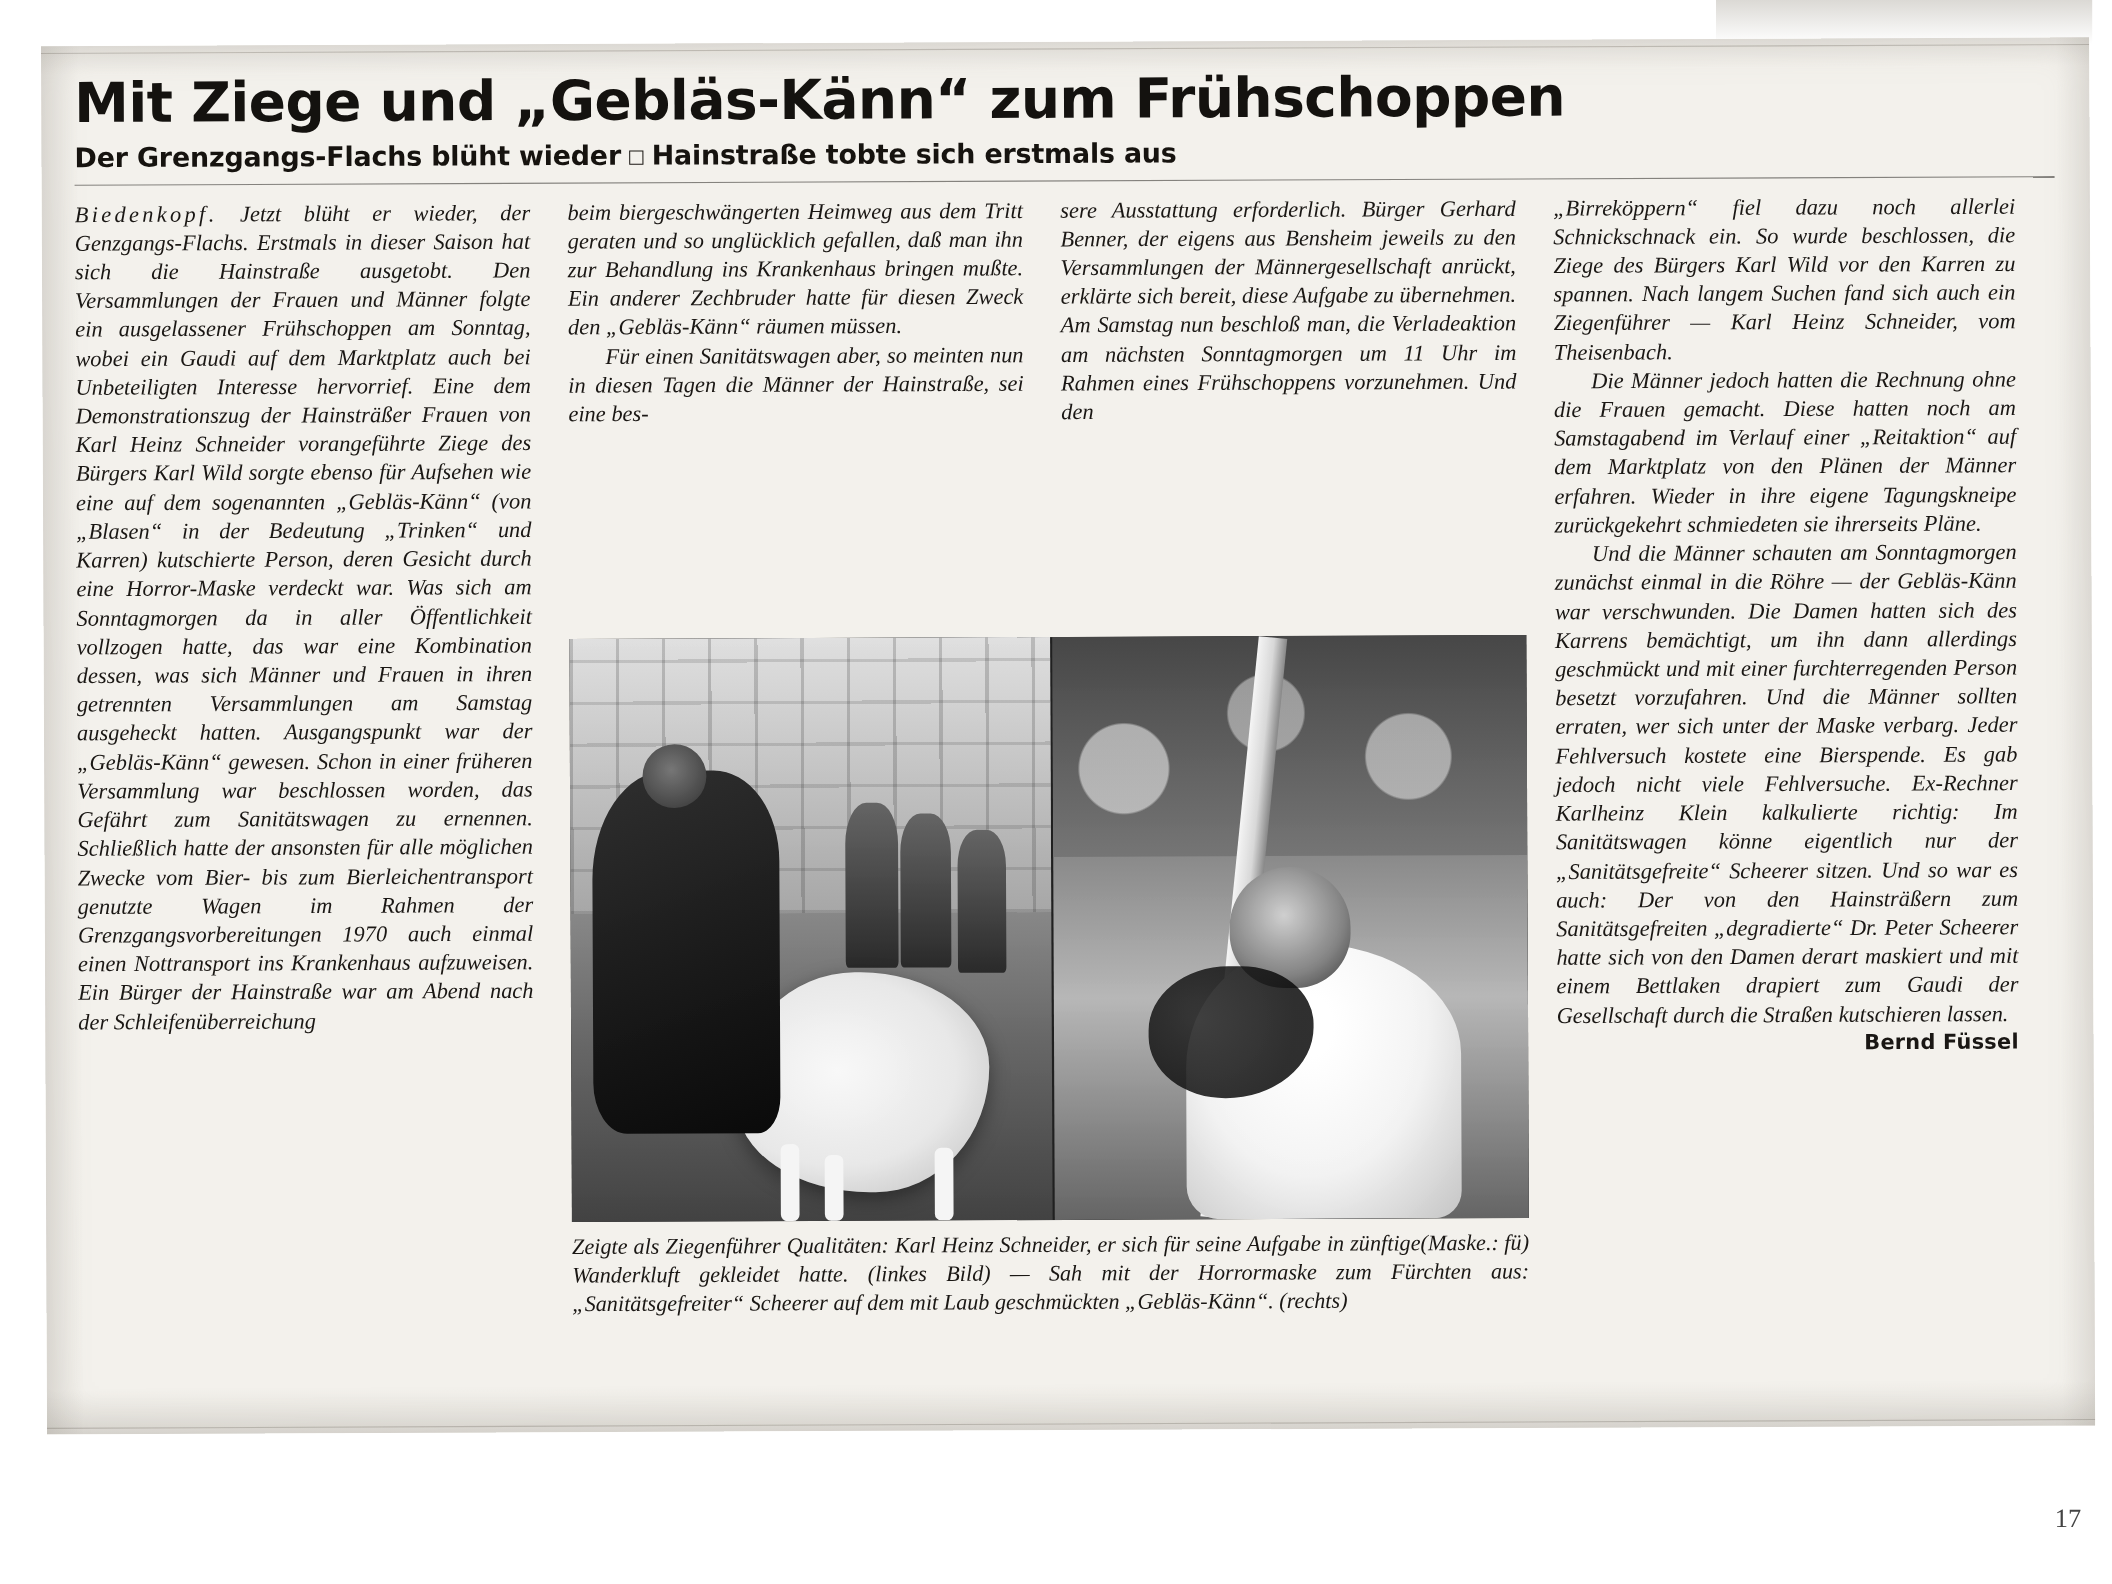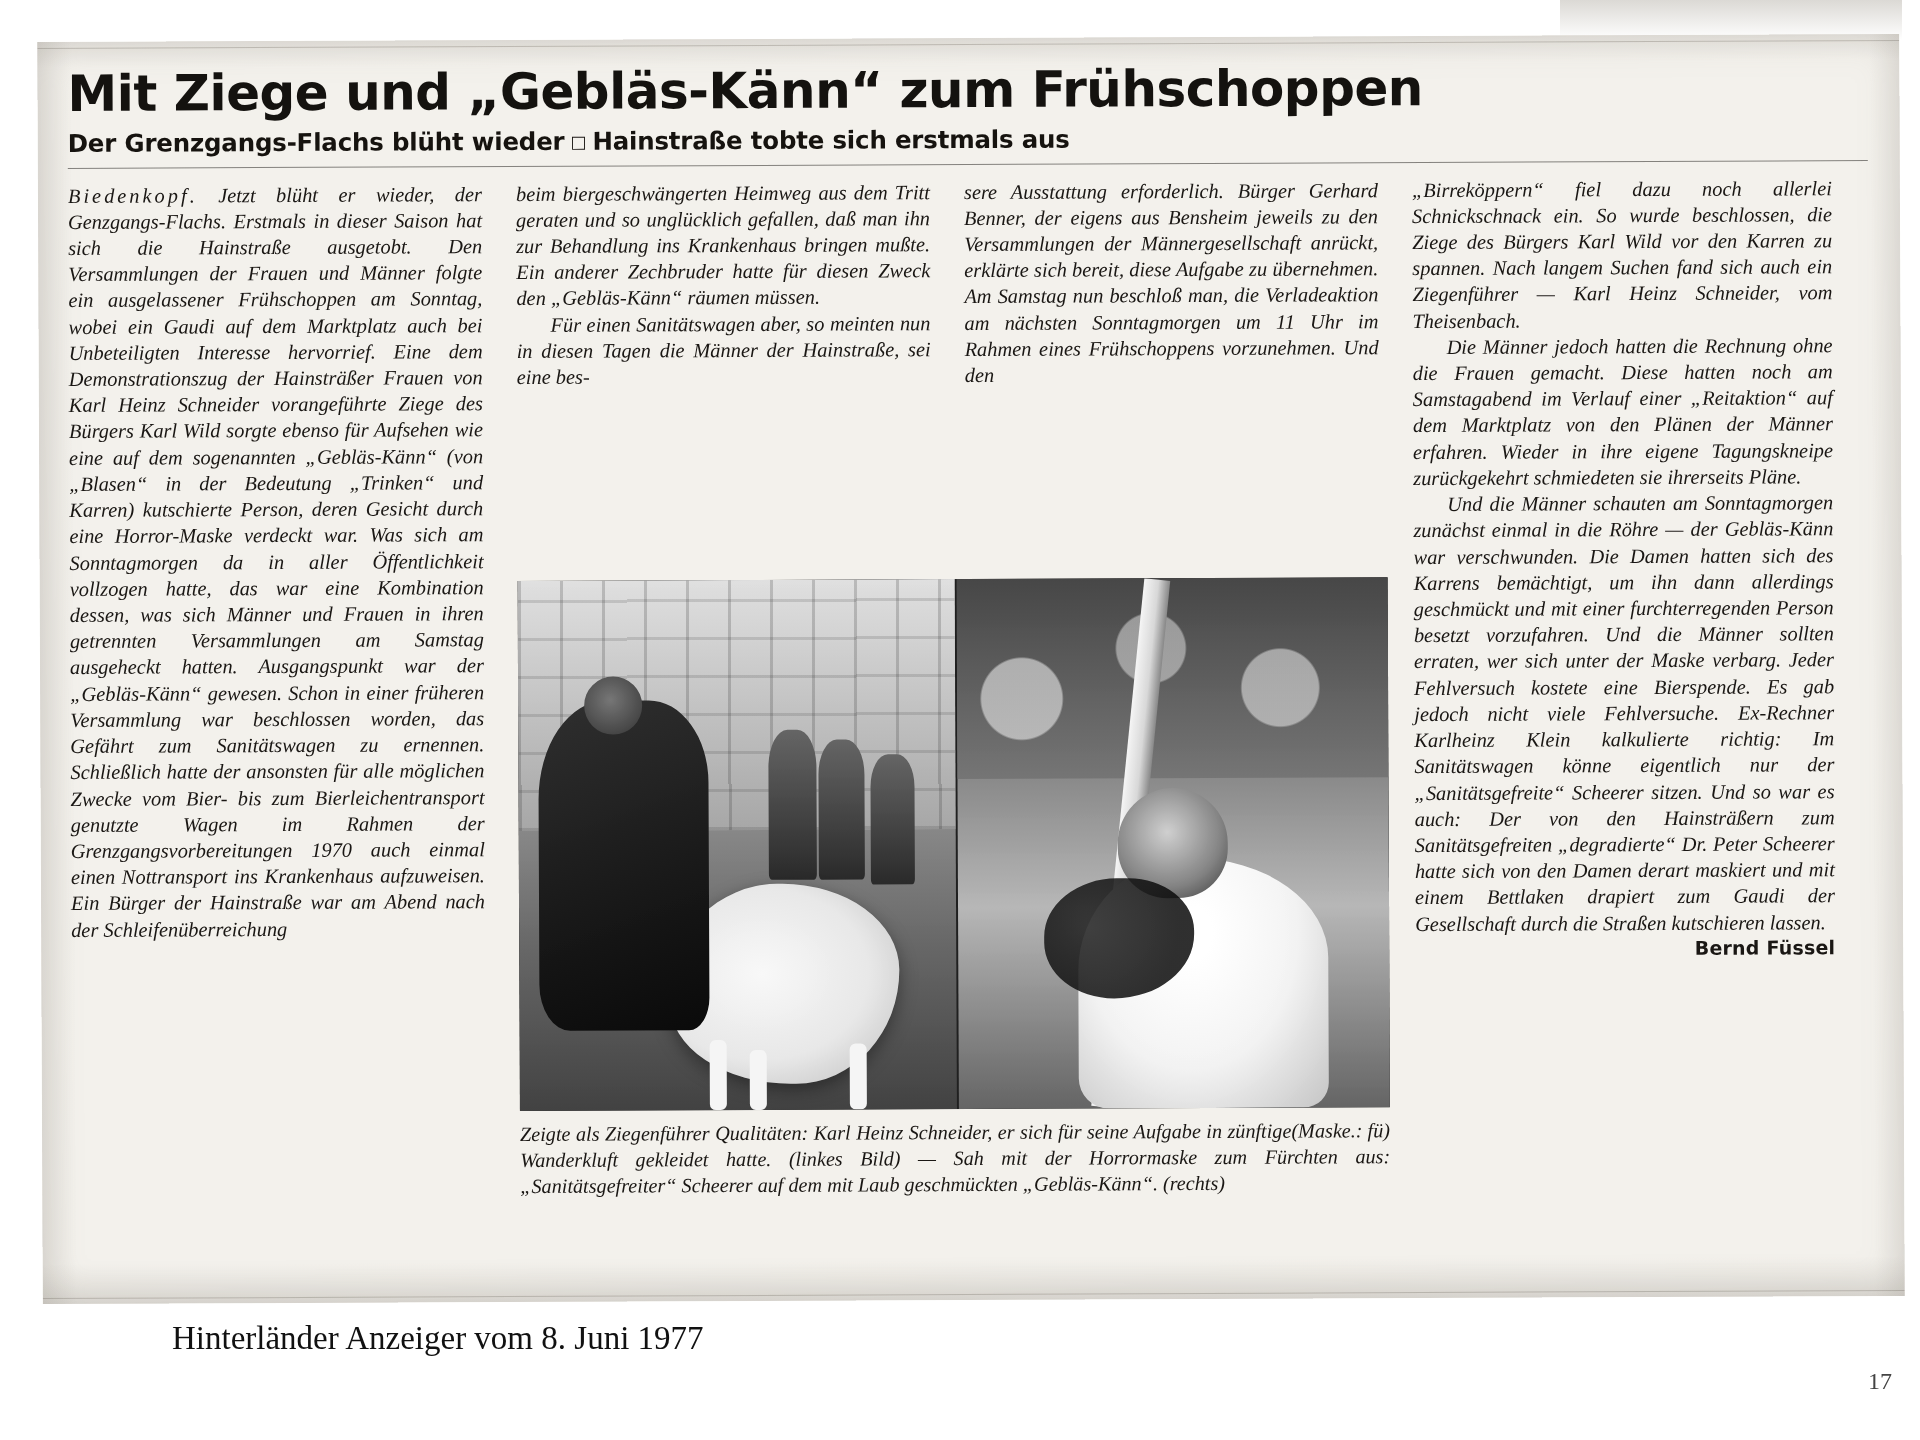--- a/index.html
+++ b/index.html
@@ -331,16 +331,15 @@
           <div id="caption">
             <span class="credit">(Maske.: fü)</span>
             <span>Zeigte als Ziegenführer Qualitäten: Karl Heinz Schneider, er sich für seine Aufgabe in zünftige Wanderkluft gekleidet hatte. (linkes Bild) — Sah mit der Horrormaske zum Fürchten aus: „Sanitätsgefreiter“ Scheerer auf dem mit Laub geschmückten „Gebläs-Känn“. (rechts)</span>
           </div>
         </div>
 
       </div>
     </div>
   </div>
 
-  <div id="bottom-caption">Hinterländer Anzeiger vom 8. Juni 1977</div>
   <div id="page-number">17</div>
 
 </div>
 
 </body></html>

